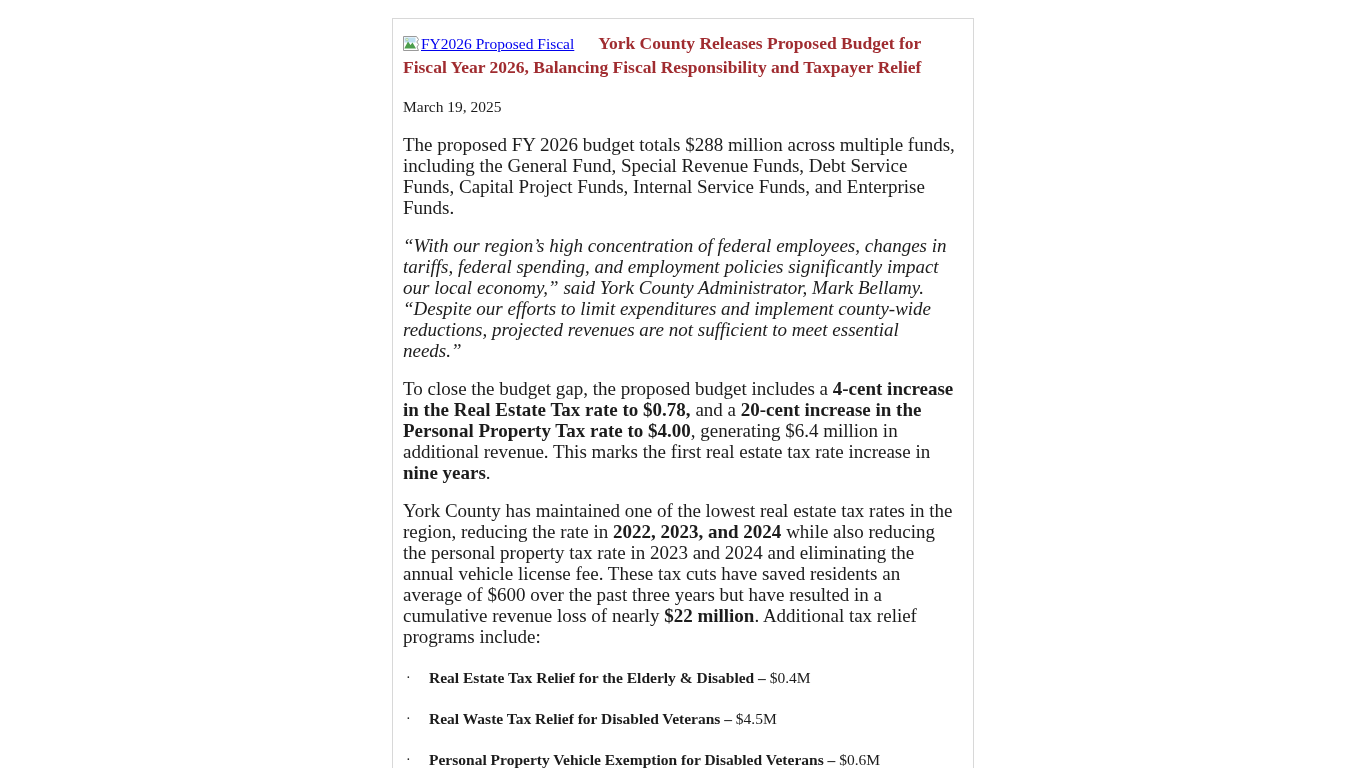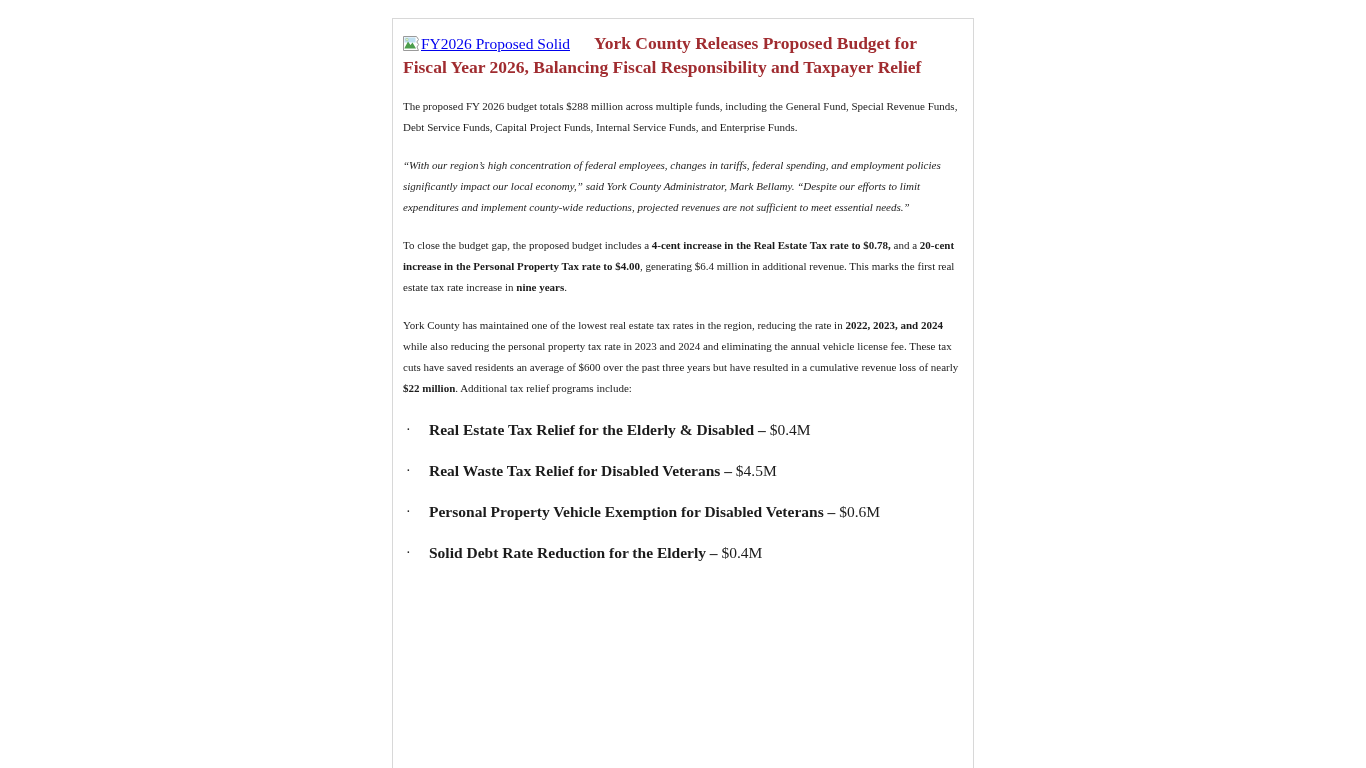--- a/index.html
+++ b/index.html
@@ -41,21 +41,21 @@
   }
   .title-text { margin-left: 24px; }
   .article-date {
     margin: 0 0 17px 0;
     font-size: 15.5px;
     line-height: 21px;
     color: #1c1c1c;
   }
   p.para {
     margin: 17px 0;
-    font-size: 11px;
+    font-size: 19px;
     line-height: 21px;
     color: #1c1c1c;
   }
   p.para.italic { font-style: italic; font-family: Liberation Serif, serif; }
   .b { font-weight: bold; }
   .bullet-item {
     position: relative;
     margin: 20px 0;
     padding-left: 26px;
     font-size: 15.5px;
@@ -72,23 +72,24 @@
 <body>
 
 <div class="article-card">
 
   <h1 class="article-title">
     <a class="img-link" href="#"><span class="broken-icon"><svg width="17" height="15" viewBox="0 0 17 15">
           <path d="M0.5 0.5 H13.5 L15.5 3.5 L13.8 6 L15.6 8.5 L14 11 L15.5 14.5 H0.5 Z" fill="#ffffff" stroke="#9a9a9a" stroke-width="1"></path>
           <rect x="1.5" y="1.5" width="11" height="5" fill="#bfe0f2"></rect>
           <path d="M1.5 12 L5 5.5 L7.5 9 L9.5 6.5 L13 12.5 L1.5 12.5 Z" fill="#4d9e4d"></path>
           <circle cx="4" cy="3.6" r="1.2" fill="#e8f3d8" stroke="#9cc07a" stroke-width="0.5"></circle>
-        </svg></span><span>FY2026 Proposed Solid</span></a><span class="title-text">York County Releases Proposed Budget for Fiscal Year 2026, Balancing Fiscal Responsibility and Taxpayer Relief</span>
+        </svg></span><span>FY2026 Proposed Fiscal</span></a><span class="title-text">York County Releases Proposed Budget for Fiscal Year 2026, Balancing Fiscal Responsibility and Taxpayer Relief</span>
   </h1>
 
+  <p class="article-date">March 19, 2025</p>
 
   <div>
       <p class="para"><span>The proposed FY 2026 budget totals $288 million across multiple funds, including the General Fund, Special Revenue Funds, Debt Service Funds, Capital Project Funds, Internal Service Funds, and Enterprise Funds.</span></p>
       <p class="para italic"><span>“With our region’s high concentration of federal employees, changes in tariffs, federal spending, and employment policies significantly impact our local economy,” said York County Administrator, Mark Bellamy. “Despite our efforts to limit expenditures and implement county-wide reductions, projected revenues are not sufficient to meet essential needs.”</span></p>
       <p class="para"><span>To close the budget gap, the proposed budget includes a </span><span class="b">4-cent increase in the Real Estate Tax rate to $0.78,</span><span> and a </span><span class="b">20-cent increase in the Personal Property Tax rate to $4.00</span><span>, generating $6.4 million in additional revenue. This marks the first real estate tax rate increase in </span><span class="b">nine years</span><span>.</span></p>
       <p class="para"><span>York County has maintained one of the lowest real estate tax rates in the region, reducing the rate in </span><span class="b">2022, 2023, and 2024</span><span> while also reducing the personal property tax rate in 2023 and 2024 and eliminating the annual vehicle license fee. These tax cuts have saved residents an average of $600 over the past three years but have resulted in a cumulative revenue loss of nearly </span><span class="b">$22 million</span><span>. Additional tax relief programs include:</span></p>
     </div>
 
   <div>
       <div class="bullet-item"><span class="bullet-marker">·</span><span class="b">Real Estate Tax Relief for the Elderly &amp; Disabled –</span><span> $0.4M</span></div>

